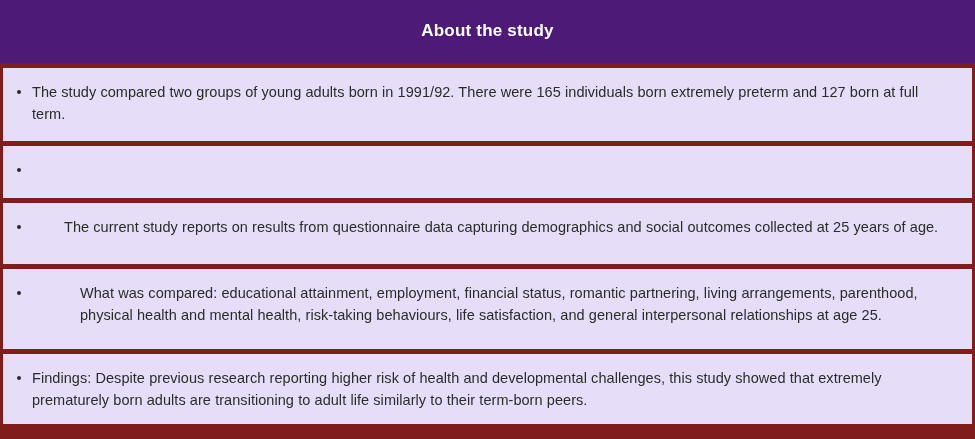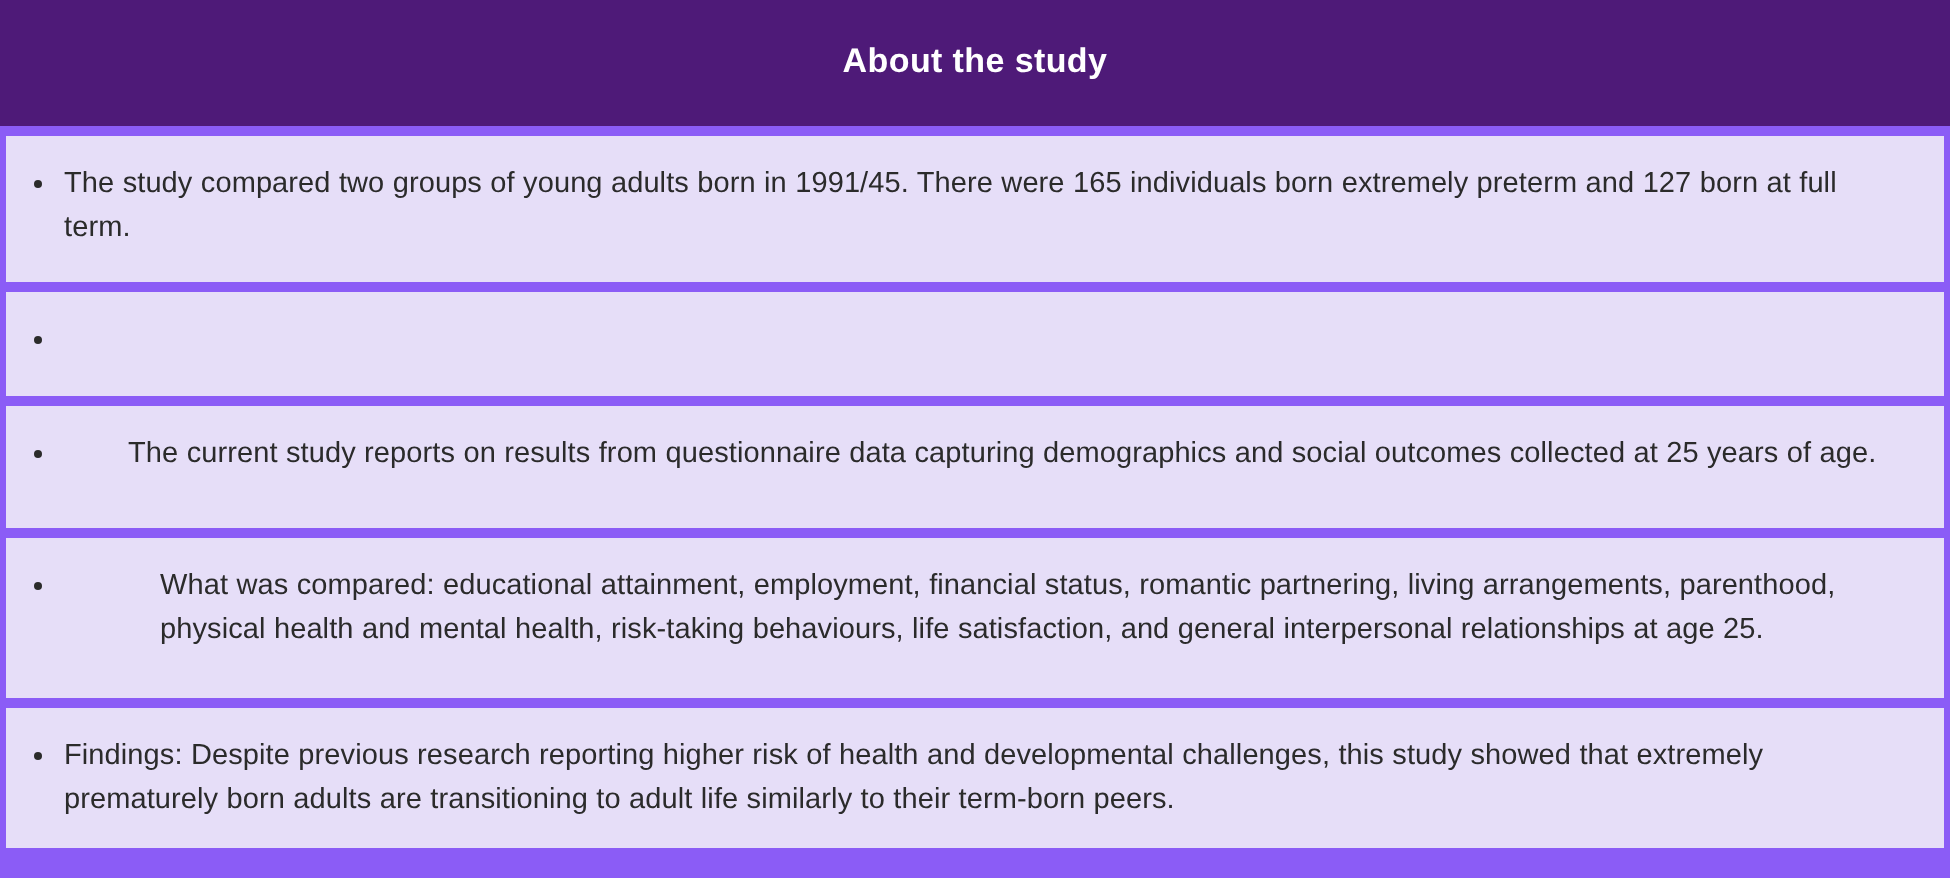--- a/index.html
+++ b/index.html
@@ -13,21 +13,21 @@
     height: 439px;
     overflow: hidden;
     font-family: "Liberation Sans", "DejaVu Sans", sans-serif;
     -webkit-font-smoothing: antialiased;
   }
 
   .panel {
     width: 975px;
     height: 439px;
     position: relative;
-    background: #8b5cf6;
+    background: #7f1d1d;
     display: flex;
     flex-direction: column;
   }
 
   
   .panel-header {
     height: 63px;
     background: #4E1A78;
     display: flex;
     align-items: center;
@@ -98,21 +98,21 @@
 <div class="panel">
 
   <div class="panel-header">
     <div class="panel-header-title">About the study</div>
   </div>
 
   <ul class="bullet-list">
 
     <li class="bullet-row row-1">
       <span class="bullet-marker"></span>
-      <span class="bullet-text">The study compared two groups of young adults born in 1991/45. There were 165 individuals born extremely preterm and 127 born at full term.</span>
+      <span class="bullet-text">The study compared two groups of young adults born in 1991/92. There were 165 individuals born extremely preterm and 127 born at full term.</span>
     </li>
 
     <li class="bullet-row row-2">
       <span class="bullet-marker"></span>
     </li>
 
     <li class="bullet-row row-3">
       <span class="bullet-marker"></span>
       <span class="bullet-text">The current study reports on results from questionnaire data capturing demographics and social outcomes collected at 25 years of age.</span>
     </li>

